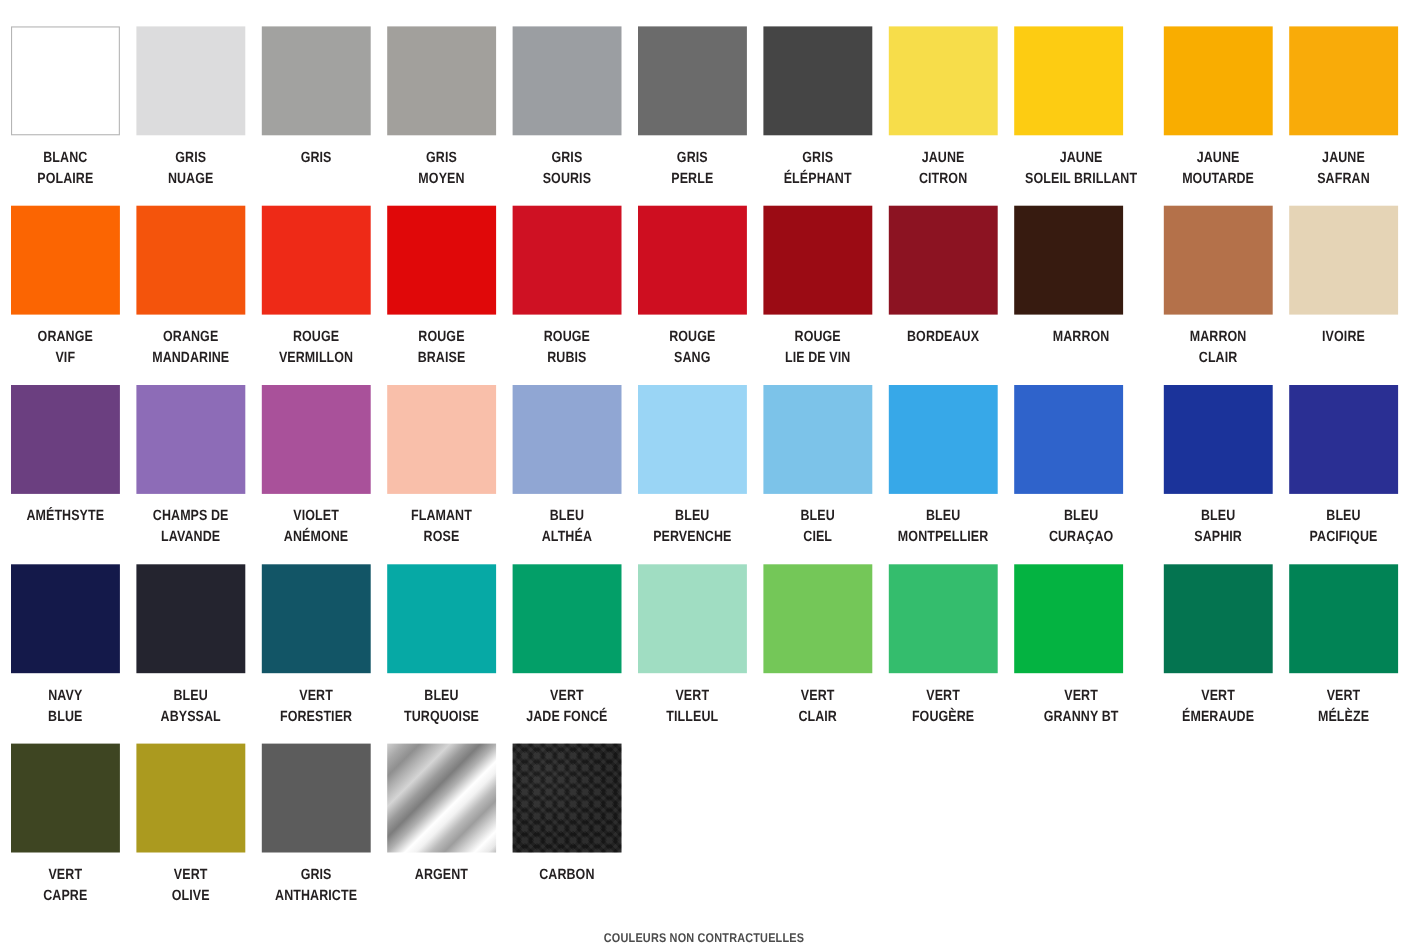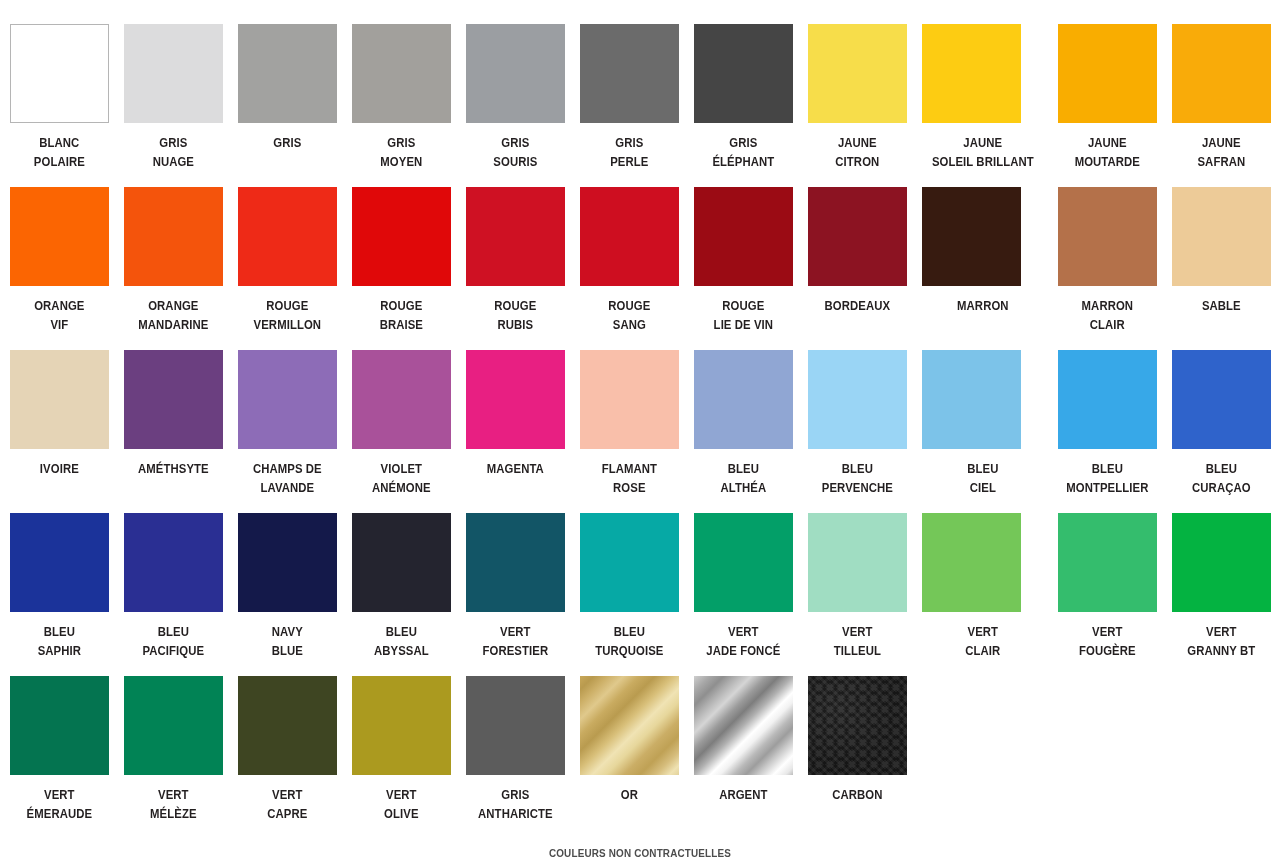--- a/index.html
+++ b/index.html
@@ -276,26 +276,20 @@
         </div>
       </div>
       <div class="swatch-cell">
         <div class="swatch-chip" style="background-color: rgb(180, 113, 74);"></div>
         <div class="swatch-label">
           <span class="ln">MARRON</span>
           <span class="ln">CLAIR</span>
         </div>
       </div>
       <div class="swatch-cell">
-        <div class="swatch-chip" style="background-color: rgb(237, 203, 152);"></div>
-        <div class="swatch-label">
-          <span class="ln">SABLE</span>
-        </div>
-      </div>
-      <div class="swatch-cell">
         <div class="swatch-chip" style="background-color: rgb(229, 212, 182);"></div>
         <div class="swatch-label">
           <span class="ln">IVOIRE</span>
         </div>
       </div>
       <div class="swatch-cell">
         <div class="swatch-chip" style="background-color: rgb(107, 63, 128);"></div>
         <div class="swatch-label">
           <span class="ln">AMÉTHSYTE</span>
         </div>
@@ -308,26 +302,20 @@
         </div>
       </div>
       <div class="swatch-cell">
         <div class="swatch-chip" style="background-color: rgb(169, 81, 154);"></div>
         <div class="swatch-label">
           <span class="ln">VIOLET</span>
           <span class="ln">ANÉMONE</span>
         </div>
       </div>
       <div class="swatch-cell">
-        <div class="swatch-chip" style="background-color: rgb(232, 31, 130);"></div>
-        <div class="swatch-label">
-          <span class="ln">MAGENTA</span>
-        </div>
-      </div>
-      <div class="swatch-cell">
         <div class="swatch-chip" style="background-color: rgb(249, 191, 170);"></div>
         <div class="swatch-label">
           <span class="ln">FLAMANT</span>
           <span class="ln">ROSE</span>
         </div>
       </div>
       <div class="swatch-cell">
         <div class="swatch-chip" style="background-color: rgb(144, 166, 211);"></div>
         <div class="swatch-label">
           <span class="ln">BLEU</span>
@@ -468,26 +456,20 @@
         </div>
       </div>
       <div class="swatch-cell">
         <div class="swatch-chip" style="background-color: rgb(92, 92, 92);"></div>
         <div class="swatch-label">
           <span class="ln">GRIS</span>
           <span class="ln">ANTHARICTE</span>
         </div>
       </div>
       <div class="swatch-cell">
-        <div class="swatch-chip finish-gold"></div>
-        <div class="swatch-label">
-          <span class="ln">OR</span>
-        </div>
-      </div>
-      <div class="swatch-cell">
         <div class="swatch-chip finish-silver"></div>
         <div class="swatch-label">
           <span class="ln">ARGENT</span>
         </div>
       </div>
       <div class="swatch-cell">
         <div class="swatch-chip finish-carbon"></div>
         <div class="swatch-label">
           <span class="ln">CARBON</span>
         </div>

